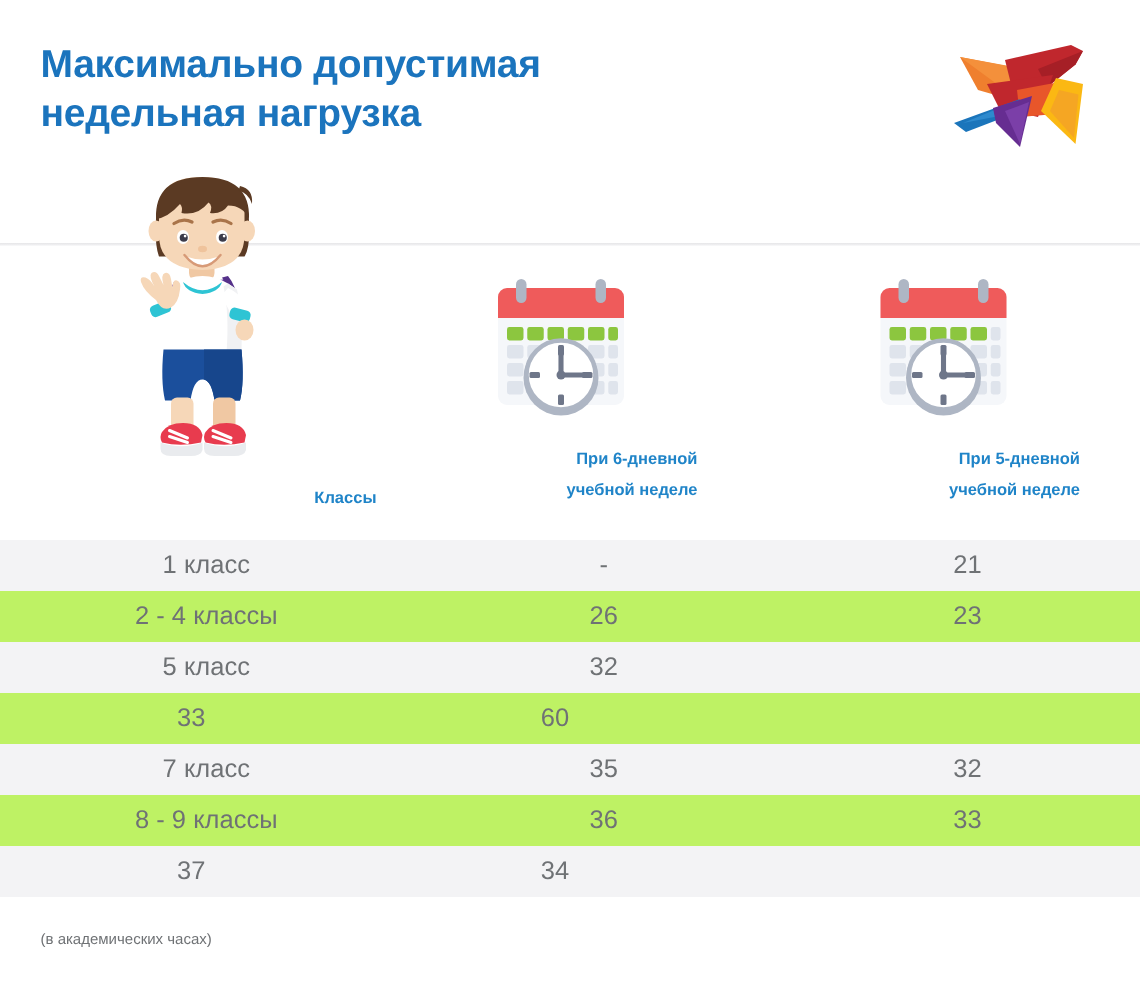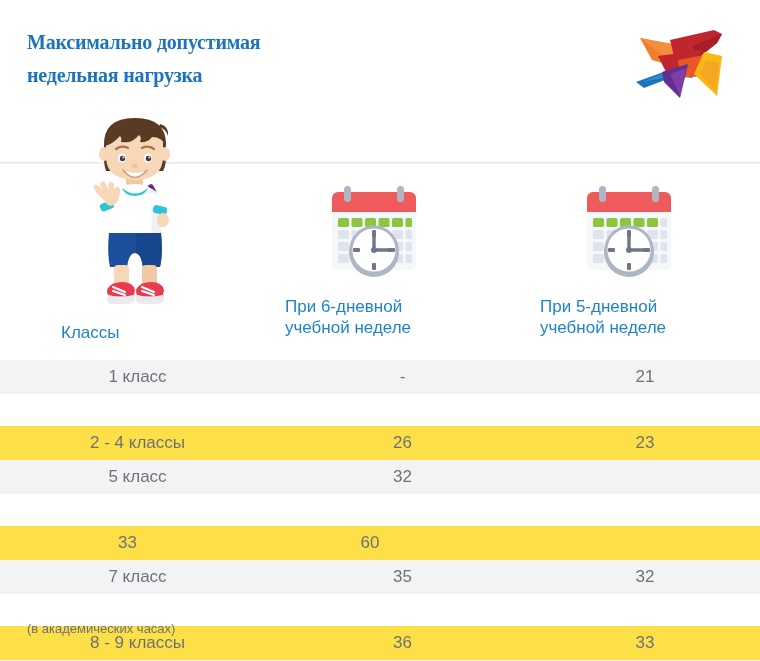--- a/index.html
+++ b/index.html
@@ -8,68 +8,67 @@
     background: #ffffff;
     font-family: "Liberation Sans", "DejaVu Sans", sans-serif;
     overflow: hidden;
   }
   .page { position: relative; width: 760px; height: 661px; background: #fff; }
 
   
   .header { position: absolute; left: 0; top: 0; width: 760px; height: 163px; }
   .title {
     position: absolute; left: 27px; top: 26px; width: 520px;
-    color: #1b74bd; font-size: 20px; font-weight: bold; line-height: 33px;
+    color: #1b74bd; font-size: 26px; font-weight: bold; line-height: 33px;
     letter-spacing: -0.2px;
-    font-family: Liberation Serif, serif;
   }
   .title .l2 { display: block; }
   .logo { position: absolute; left: 618px; top: 16px; width: 120px; height: 88px; }
   .header-divider {
     position: absolute; left: 0; top: 162px; width: 760px; height: 2px;
     background: linear-gradient(to bottom, #e6e6e8 0%, #efeff1 60%, #fbfbfc 100%);
   }
 
   
   .boy { position: absolute; left: 60px; top: 110px; width: 150px; height: 200px; }
 
   
   .colhead-row { position: absolute; left: 0; top: 175px; width: 760px; height: 185px; }
   .cal-icon { position: absolute; width: 104px; height: 104px; }
   .cal-6 { left: 322px; top: 3px; }
   .cal-5 { left: 577px; top: 3px; }
 
   .colhead-label {
-    position: absolute; color: #1f84c8; font-size: 17px; line-height: 21px;
-    text-align: left; font-weight: normal;
+    position: absolute; color: #1f84c8; font-size: 11px; line-height: 21px;
+    text-align: right; font-weight: bold;
   }
   .ch-6 { left: 285px; top: 121px; width: 180px; }
   .ch-5 { left: 540px; top: 121px; width: 180px; }
   .ch-classes { left: 61px; top: 147px; width: 190px; }
 
   
   .table { position: absolute; left: 0; top: 360px; width: 760px; }
   .row {
     position: relative; width: 760px; height: 34px;
     display: flex; align-items: flex-end;
   }
   .row.odd  { background: #f3f3f5; }
-  .row.even { background: #fde047; margin-top: 32px; }
+  .row.even { background: #bef264; }
   .cell {
     color: #6f7275; font-size: 17px; line-height: 34px;
     text-align: center; white-space: nowrap;
   }
   .c-class { width: 275px; }
   .c-six   { width: 255px; }
   .c-five  { width: 230px; }
 
   
   .footnote {
     position: absolute; left: 27px; top: 621px;
-    color: #6f7275; font-size: 13px;
+    color: #6f7275; font-size: 10px;
   }
 </style>
 </head>
 <body>
 
 <div class="page">
 
   <div class="header">
 
     <div class="title">

